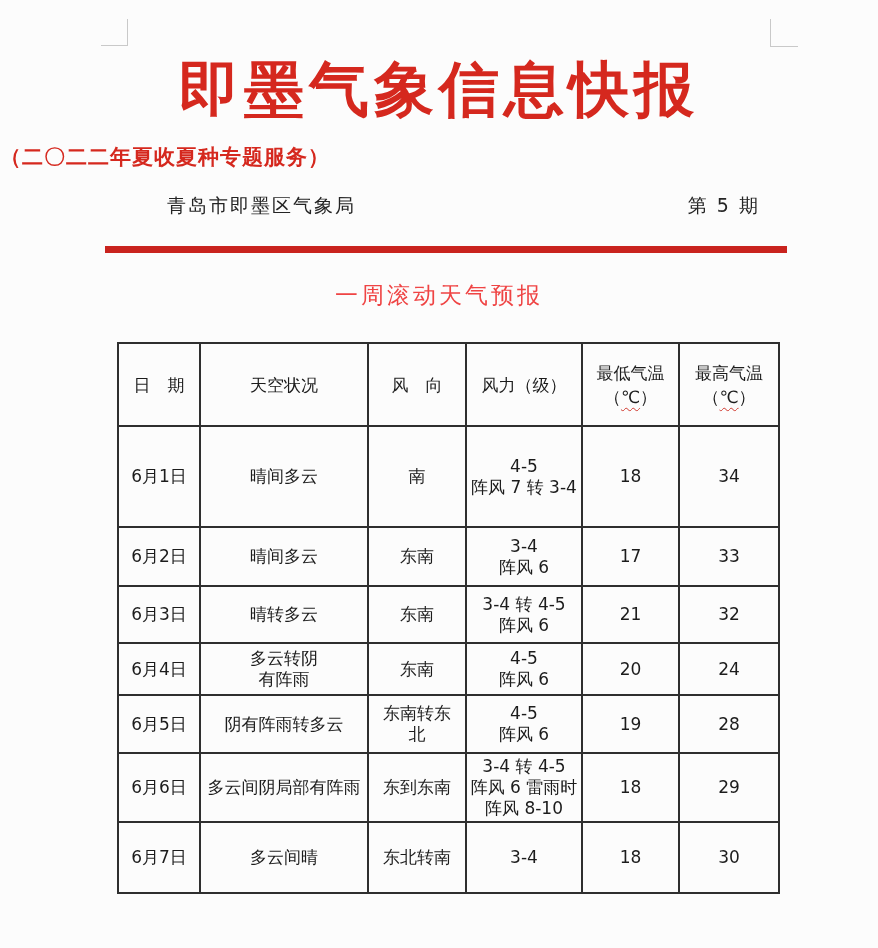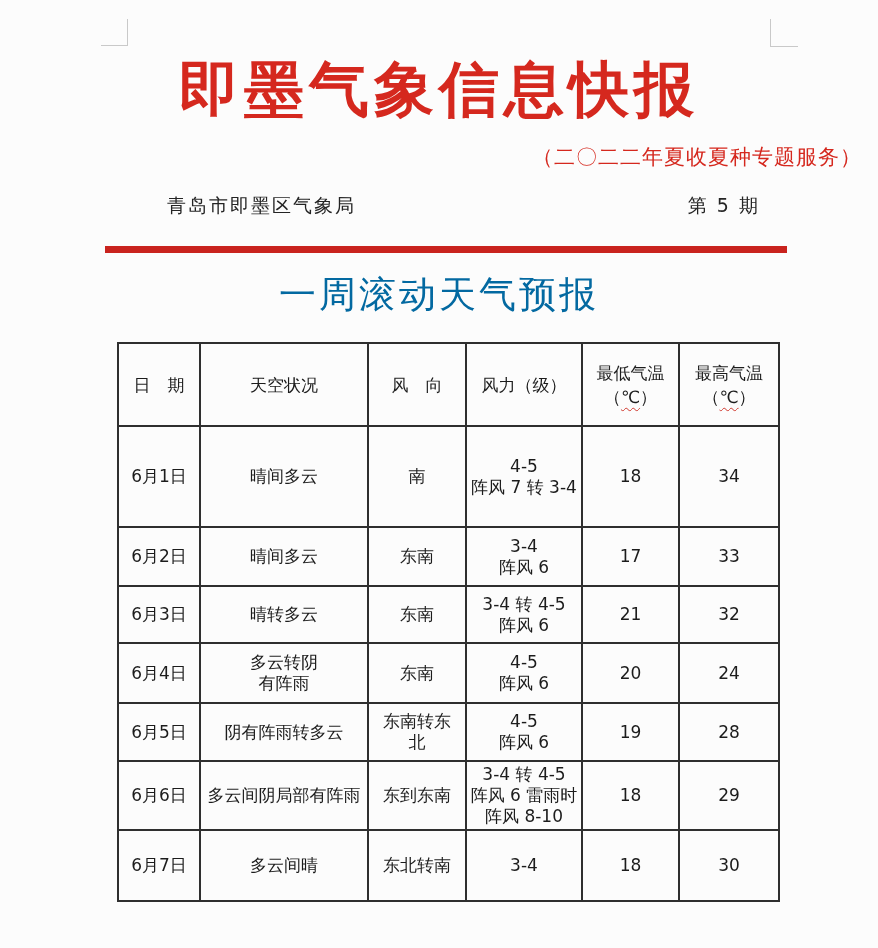--- a/index.html
+++ b/index.html
@@ -29,45 +29,45 @@
     border-bottom: 1px solid var(--crop-mark, #c9c9c9);
   }
   .doc-title {
     position: absolute; top: 52px; left: 0; right: 0;
     text-align: center;
     font-size: 60px; line-height: 74px; font-weight: 800;
     letter-spacing: 5px;
     color: var(--accent-red, #d5281e);
   }
   .doc-subtitle {
-    position: absolute; top: 142px; left: 0; right: 16px;
-    text-align: right;
-    font-size: 21px; line-height: 30px; font-weight: 400;
+    position: absolute; top: 142px; left: 0; right: 4px;
+    text-align: left;
+    font-size: 21px; line-height: 30px; font-weight: 700;
     letter-spacing: 1px;
     color: var(--accent-red, #d5281e);
   }
   .issuer-row {
     position: absolute; top: 192px; left: 140px; right: 118px;
     display: flex; justify-content: space-between; align-items: baseline;
     font-size: 19px; line-height: 26px;
     letter-spacing: 2px;
     color: #242424;
     margin-left: 27px;
   }
   .red-rule {
     position: absolute; top: 246px; left: 105px;
     width: 682px; height: 7px;
     background: var(--rule-red, #c9231e);
   }
   .section-title {
     position: absolute; top: 276px; left: 0; right: 0;
     text-align: center;
-    font-size: 37px; line-height: 38px; font-weight: 500;
+    font-size: 23px; line-height: 38px; font-weight: 500;
     letter-spacing: 3px;
-    color: #0369a1;
+    color: #ef4444;
   }
   .forecast-table {
     position: absolute; top: 342px; left: 117px;
     width: 661px;
     table-layout: fixed;
     border-collapse: collapse;
     border: 2px solid var(--border-color, #2f2f2f);
   }
   .forecast-table th, .forecast-table td {
     border: 2px solid var(--border-color, #2f2f2f);
@@ -75,21 +75,21 @@
     vertical-align: middle;
     padding: 2px 1px;
     font-size: 17px;
     color: #1c1c1c;
   }
   .forecast-table th { font-weight: 500; }
   .forecast-table thead tr { height: 83px; }
   .forecast-table tbody tr:nth-child(1) { height: 101px; }
   .forecast-table tbody tr:nth-child(2) { height: 59px; margin-top: 8px; }
   .forecast-table tbody tr:nth-child(3) { height: 57px; }
-  .forecast-table tbody tr:nth-child(4) { height: 60px; }
+  .forecast-table tbody tr:nth-child(4) { height: 52px; }
   .forecast-table tbody tr:nth-child(5) { height: 58px; }
   .forecast-table tbody tr:nth-child(6) { height: 61px; }
   .forecast-table tbody tr:nth-child(7) { height: 71px; }
   .hdr-line, .cell-line { display: block; line-height: 21px; white-space: nowrap; }
   .hdr-line { line-height: 24px; }
   .squiggle {
     text-decoration-line: underline;
     text-decoration-style: wavy;
     text-decoration-color: var(--squiggle-red, #d03a30);
     text-decoration-thickness: 1px;

